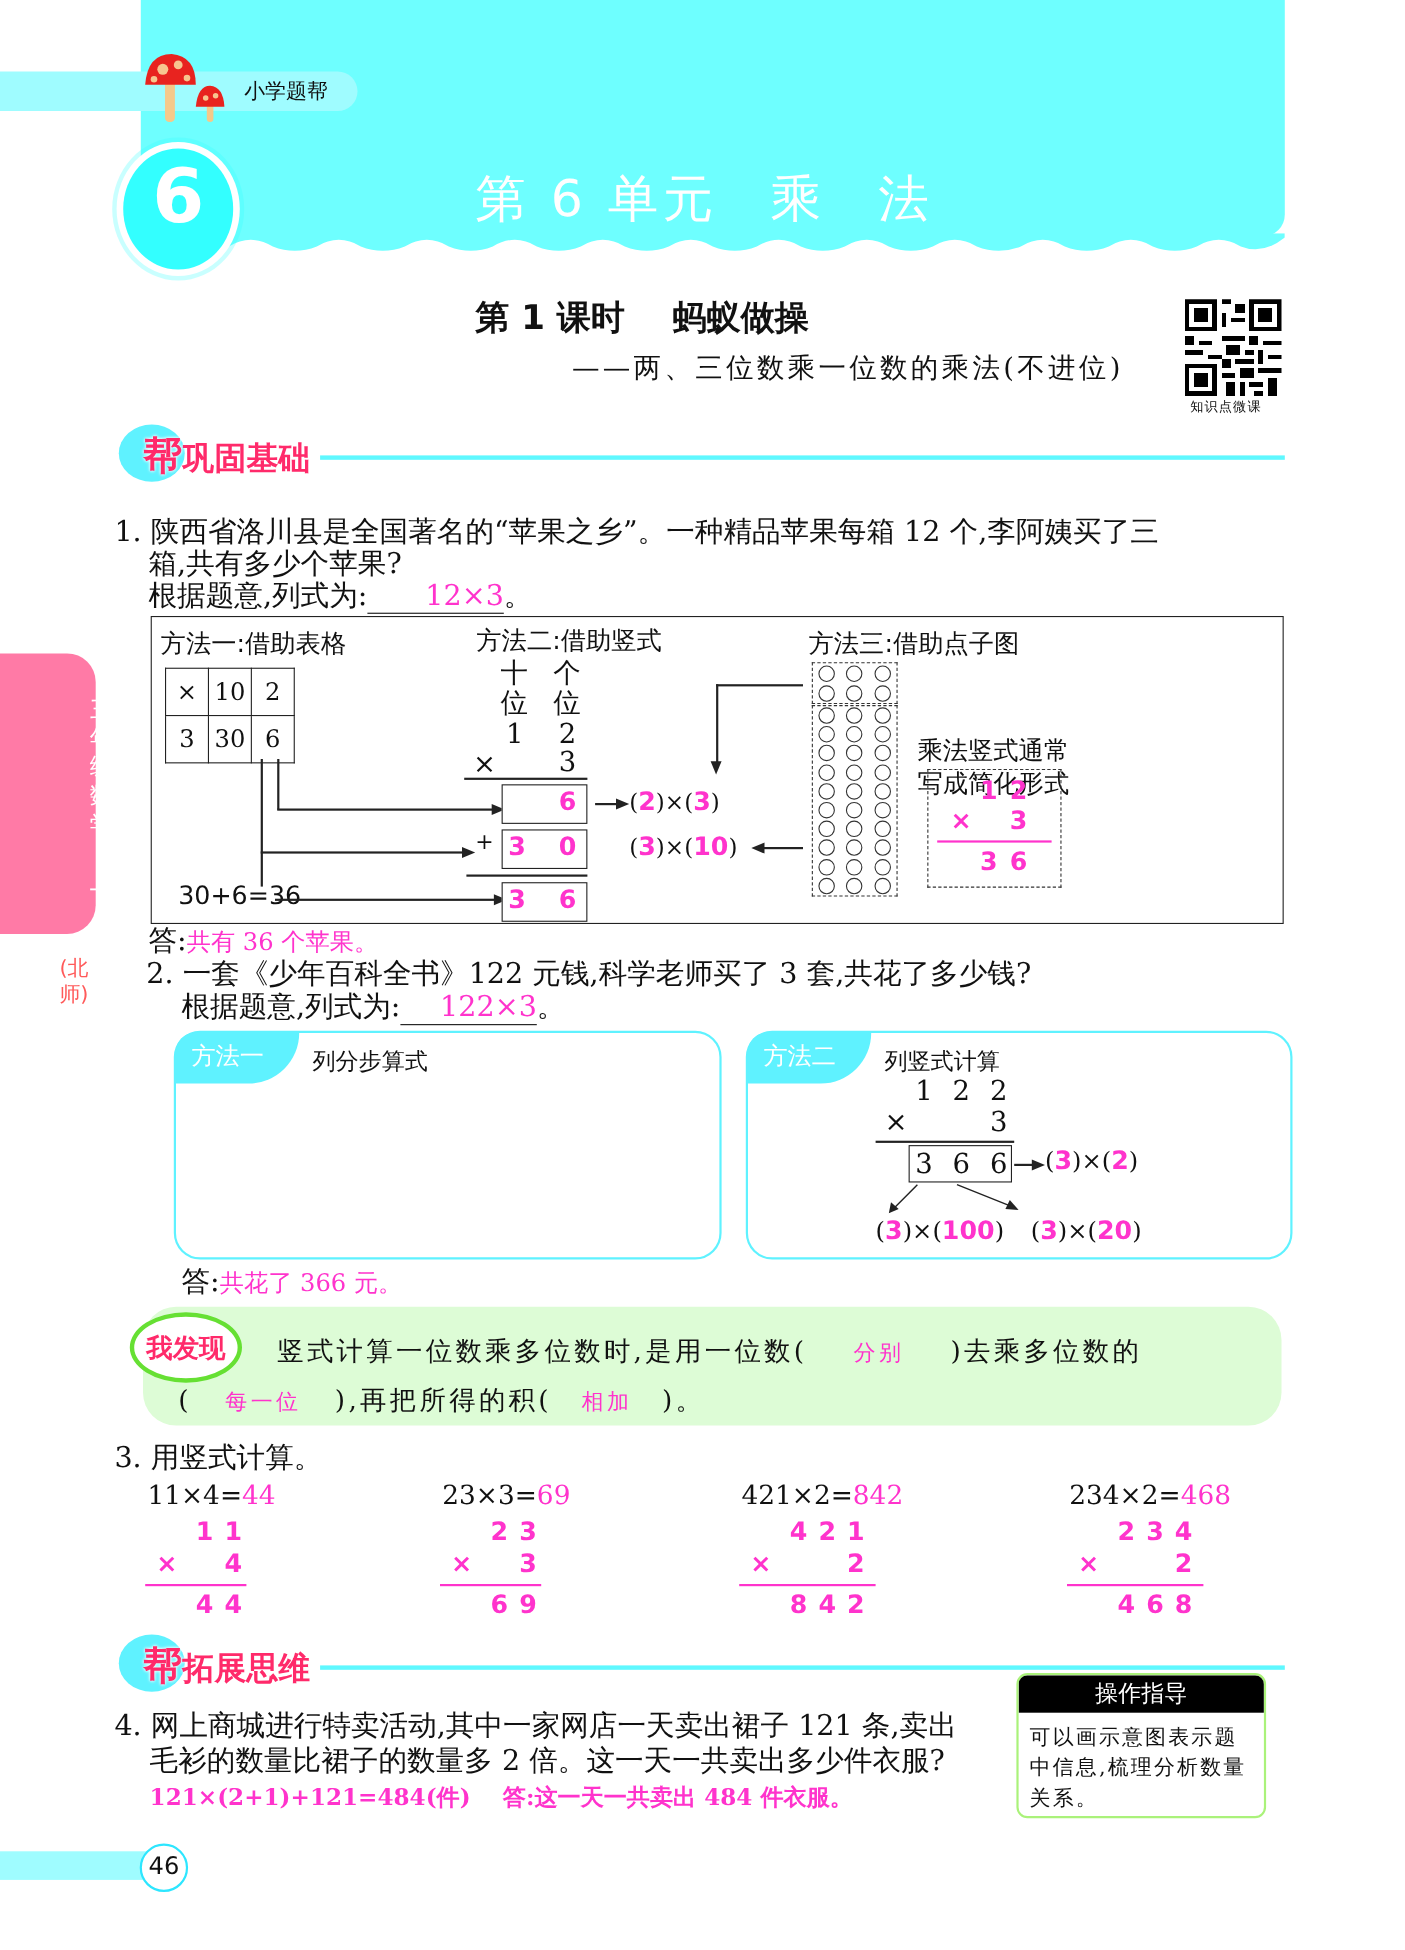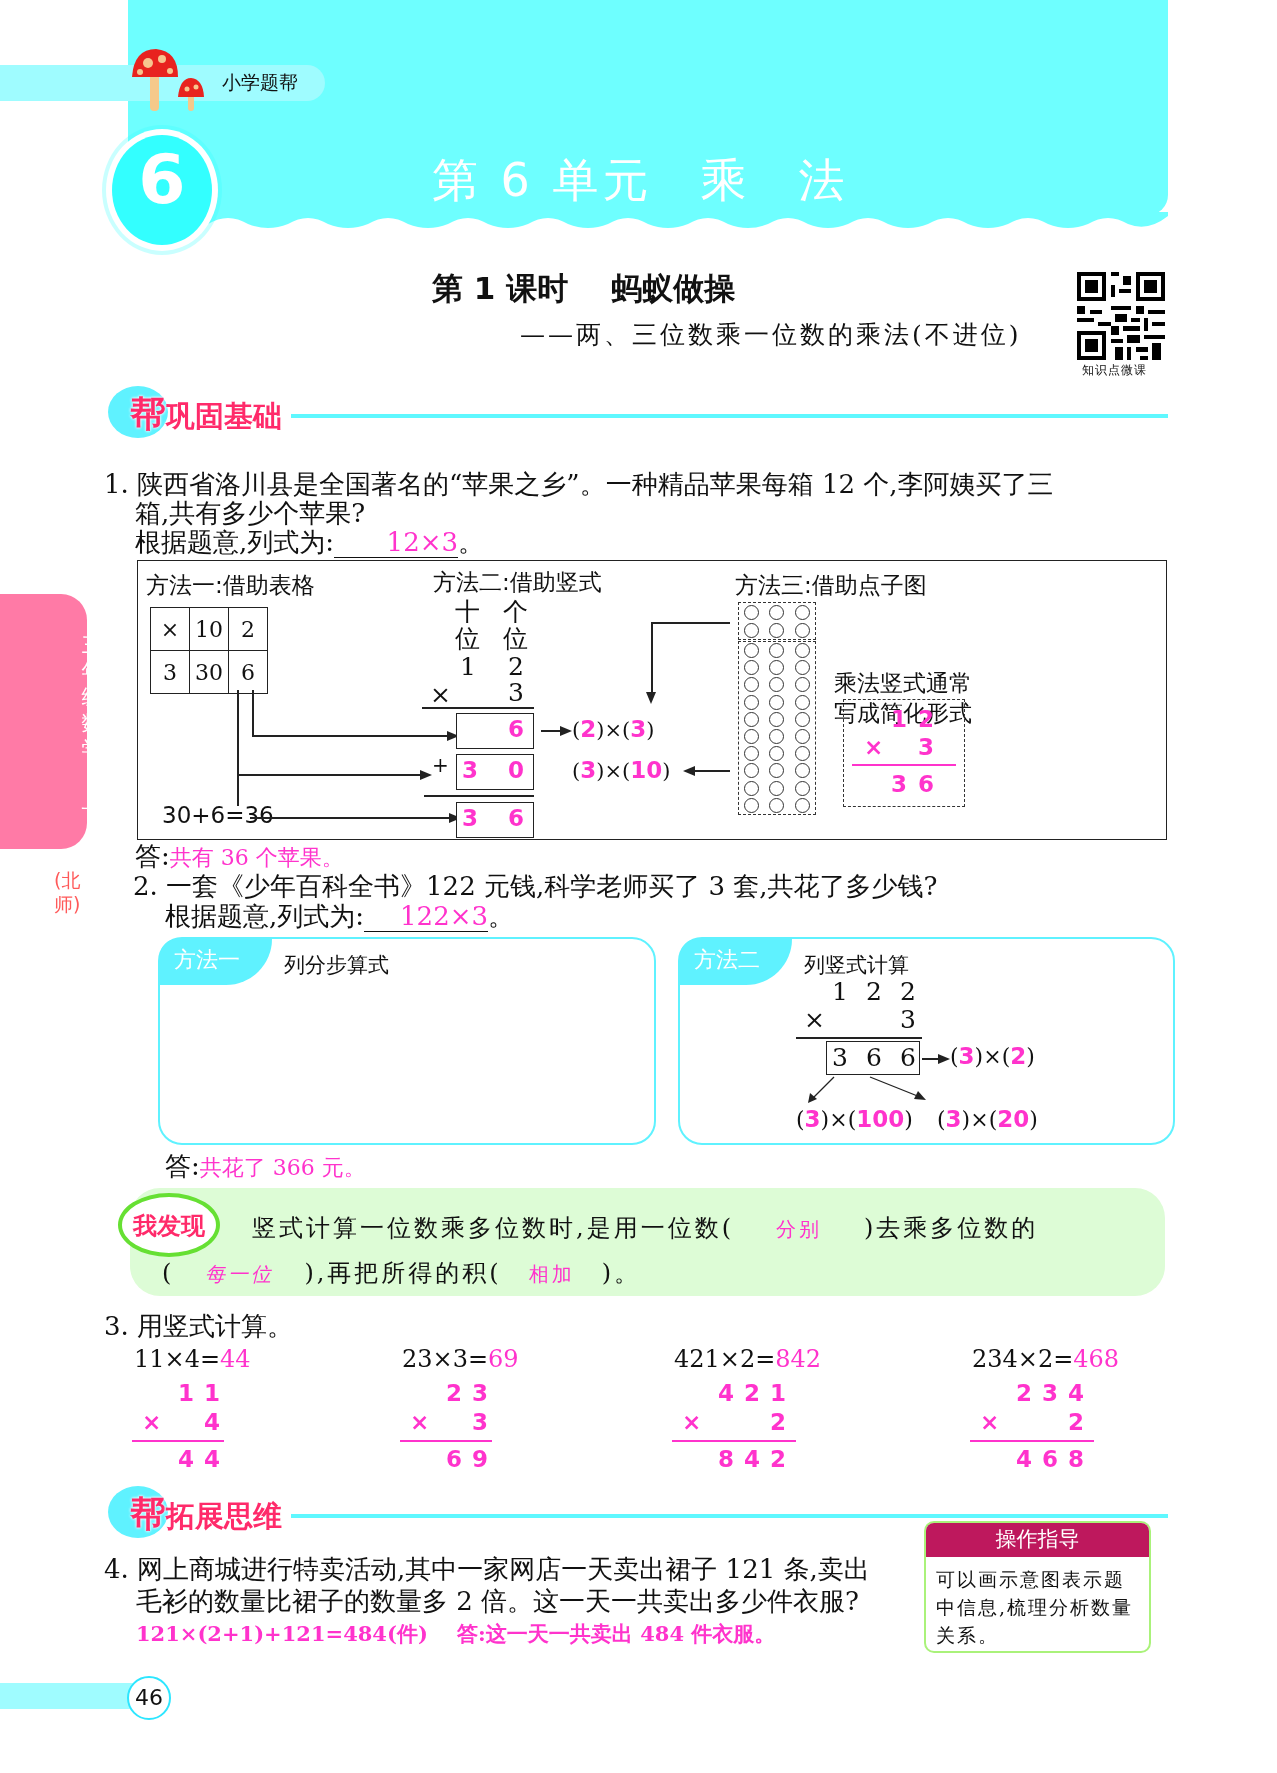--- a/index.html
+++ b/index.html
@@ -41,21 +41,21 @@
   .ah-l{width:0;height:0;border-top:5px solid transparent;border-bottom:5px solid transparent;border-right:12px solid #222;}
   .ah-d{width:0;height:0;border-left:5px solid transparent;border-right:5px solid transparent;border-top:12px solid #222;}
   .vl{width:1.5px;background:#222;}
   .dots{border:1.5px dashed #333;display:grid;grid-template-columns:repeat(3,1fr);justify-items:center;align-items:center;}
   .dot{width:13px;height:13px;border:1.3px solid #333;border-radius:50%;}
   .cyanbox{border:2px solid #5ff2ff;border-radius:24px;background:#fff;}
   .tag{position:absolute;left:0;top:0;height:46px;background:#5ff2ff;color:#fff;border-radius:22px 0 60px 0;font-size:22px;padding:6px 18px 0 14px;box-sizing:border-box;font-family:"DejaVu Sans",sans-serif;}
   #discover{left:130px;top:1188px;width:1035px;height:108px;background:#ddfcd6;border-radius:30px;}
   #discover-badge{left:118px;top:1193px;width:102px;height:64px;border:4px solid #66e033;border-radius:50%;background:#fff;color:#ff2a6a;font-weight:bold;font-size:24px;text-align:center;line-height:58px;font-family:"DejaVu Sans",sans-serif;box-sizing:border-box;}
   #tip{left:924px;top:1521px;width:223px;height:128px;border:2px solid #aaf27a;border-radius:10px;background:#fff;overflow:hidden;}
-  #tip-head{left:0;top:0;width:100%;height:34px;background:#be185d;color:#fff;text-align:center;font-size:21px;line-height:32px;font-family:"DejaVu Sans",sans-serif;}
+  #tip-head{left:0;top:0;width:100%;height:34px;background:#000000;color:#fff;text-align:center;font-size:21px;line-height:32px;font-family:"DejaVu Sans",sans-serif;}
   #tip-body{left:10px;top:42px;width:206px;font-size:19px;line-height:28px;letter-spacing:2px;}
   #side-tab{left:0;top:594px;width:87px;height:255px;background:#ff7aa6;border-radius:0 26px 26px 0;}
   #side-text{left:52px;top:632px;width:24px;color:#fff;font-size:21px;line-height:26px;text-align:center;font-family:"DejaVu Sans",sans-serif;margin-left:28px;}
   #side-ed{left:54px;top:868px;width:24px;color:#ff5a5a;font-size:19px;line-height:24px;text-align:center;font-family:"DejaVu Sans",sans-serif;}
   #pg-bar{left:0;top:1683px;width:135px;height:26px;background:#9ffcff;}
   #pg-circle{left:127px;top:1676px;width:40px;height:40px;border:2px solid #2de6ff;border-radius:50%;background:#fff;text-align:center;line-height:40px;font-size:22px;font-family:"DejaVu Sans",sans-serif;}
 </style>
 </head>
 <body>
 
@@ -258,21 +258,21 @@
   </svg>
   <div class="abs" style="left:116px;top:167px;font-size:22px;"><span>(</span><span class="pd">3</span><span>)×(</span><span class="pd">100</span><span>)</span></div>
   <div class="abs" style="left:257px;top:167px;font-size:22px;"><span>(</span><span class="pd">3</span><span>)×(</span><span class="pd">20</span><span>)</span></div>
 </div>
 
 <div class="abs q" style="left:165px;top:1152px;"><span>答:</span><span class="pink" style="font-size:22px;">共花了 366 元。</span></div>
 
 <div class="abs" id="discover"></div>
 <div class="abs" id="discover-badge">我发现</div>
 <div class="abs" style="left:252px;top:1212px;font-size:24px;letter-spacing:3px;white-space:nowrap;"><span>竖式计算一位数乘多位数时,是用一位数(</span><span class="pink" style="display:inline-block;width:130px;text-align:center;font-size:20px;">分别</span><span>)去乘多位数的</span></div>
-<div class="abs" style="left:162px;top:1257px;font-size:24px;letter-spacing:3px;white-space:nowrap;"><span>(</span><span class="pink" style="display:inline-block;width:130px;text-align:center;font-size:20px;font-style:italic;">每一位</span><span>),再把所得的积(</span><span class="pink" style="display:inline-block;width:100px;text-align:center;font-size:20px;">相加</span><span>)。</span></div>
+<div class="abs" style="left:162px;top:1257px;font-size:24px;letter-spacing:3px;white-space:nowrap;"><span>(</span><span class="pink" style="display:inline-block;width:130px;text-align:center;font-size:20px;">每一位</span><span>),再把所得的积(</span><span class="pink" style="display:inline-block;width:100px;text-align:center;font-size:20px;">相加</span><span>)。</span></div>
 
 <div class="abs q" style="left:104px;top:1312px;text-align:center;">3. 用竖式计算。</div>
 <div id="q3-wrap">
     <div class="abs" style="left:134px;top:1345px;font-size:24px;"><span>11×4=</span><span class="pink">44</span></div>
     <div class="abs pd" style="left:178px;top:1380px;">1</div>
     <div class="abs pd" style="left:204px;top:1380px;">1</div>
     <div class="abs pd" style="left:142px;top:1409px;">×</div>
     <div class="abs pd" style="left:204px;top:1409px;">4</div>
     <div class="abs" style="left:132px;top:1440px;width:92px;height:2px;background:#ff33cc;"></div>
     <div class="abs pd" style="left:178px;top:1446px;">4</div>

